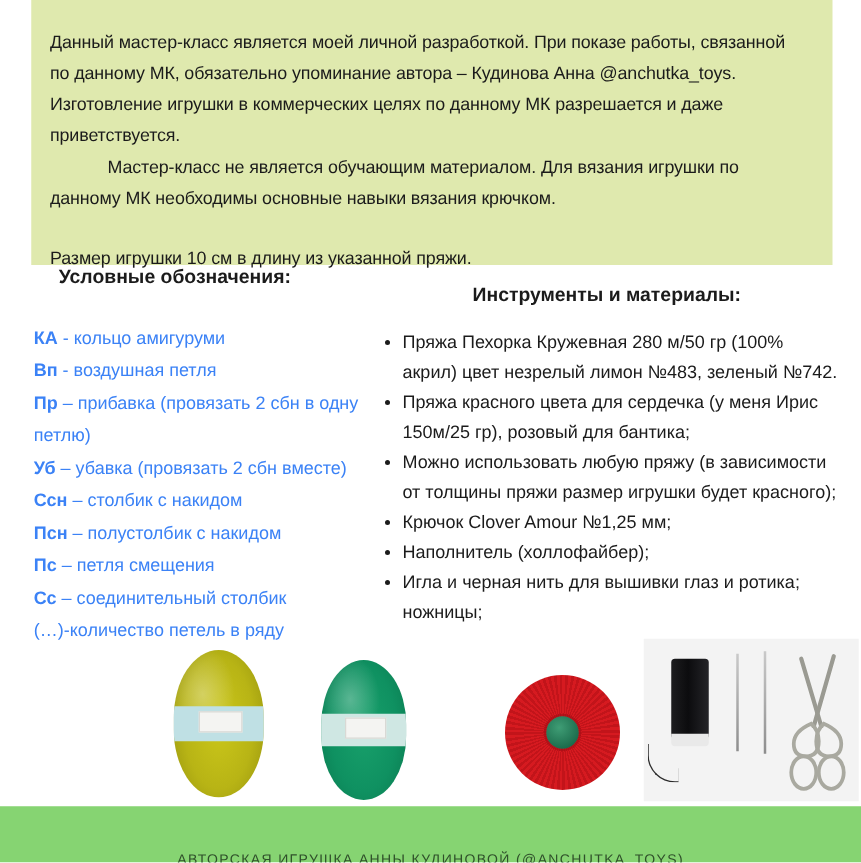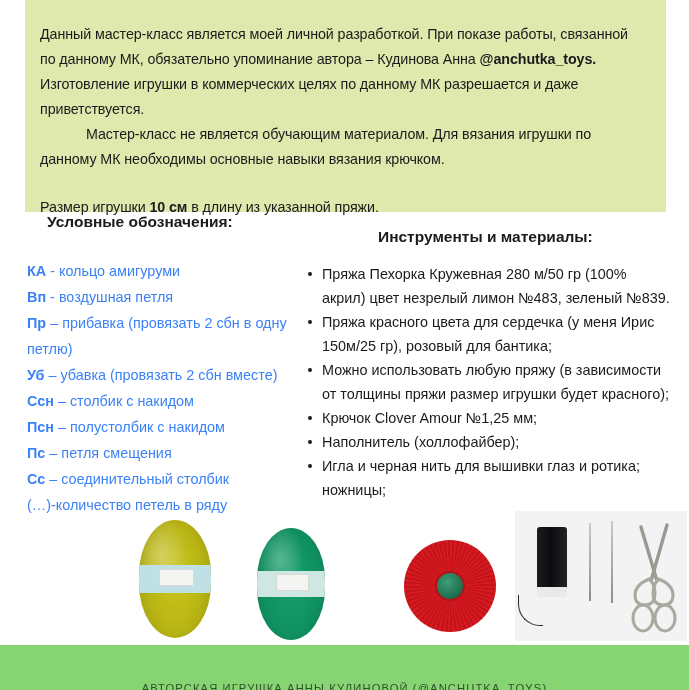--- a/index.html
+++ b/index.html
@@ -38,21 +38,21 @@
     line-height: 25px;
     color: #1b1b1b;
     letter-spacing: -0.1px;
   }
   .intro-panel p.indent {
     text-indent: 46px;
   }
   .intro-panel p.size-line {
     margin-top: 23px;
   }
-  .intro-panel b { font-weight: bold; margin-top: 18px; }
+  .intro-panel b { font-weight: normal; margin-top: 18px; }
 
   
   .heading {
     position: absolute;
     font-size: 15.5px;
     font-weight: bold;
     color: #1b1b1b;
   }
   .heading-left  { left: 47px;  top: 213px; }
   .heading-right { left: 378px; top: 228px; }
@@ -257,21 +257,21 @@
     <p class="abbr"><b>Уб</b><span> – убавка (провязать 2 сбн вместе)</span></p>
     <p class="abbr"><b>Ссн</b><span> – столбик с накидом</span></p>
     <p class="abbr"><b>Псн</b><span> – полустолбик с накидом</span></p>
     <p class="abbr"><b>Пс</b><span> – петля смещения</span></p>
     <p class="abbr"><b>Сс</b><span> – соединительный столбик</span></p>
     <p class="abbr"><b></b><span>(…)-количество петель в ряду</span></p>
   </div>
 
   <div class="col-right">
     <ul>
-      <li>Пряжа Пехорка Кружевная 280 м/50 гр (100% акрил) цвет незрелый лимон №483, зеленый №839.</li>
+      <li>Пряжа Пехорка Кружевная 280 м/50 гр (100% акрил) цвет незрелый лимон №483, зеленый №742.</li>
       <li>Пряжа красного цвета для сердечка (у меня Ирис 150м/25 гр), розовый для бантика;</li>
       <li>Можно использовать любую пряжу (в зависимости от толщины пряжи размер игрушки будет красного);</li>
       <li>Крючок Clover Amour №1,25 мм;</li>
       <li>Наполнитель (холлофайбер);</li>
       <li>Игла и черная нить для вышивки глаз и ротика; ножницы;</li>
     </ul>
   </div>
 
   <div class="photos">
 

